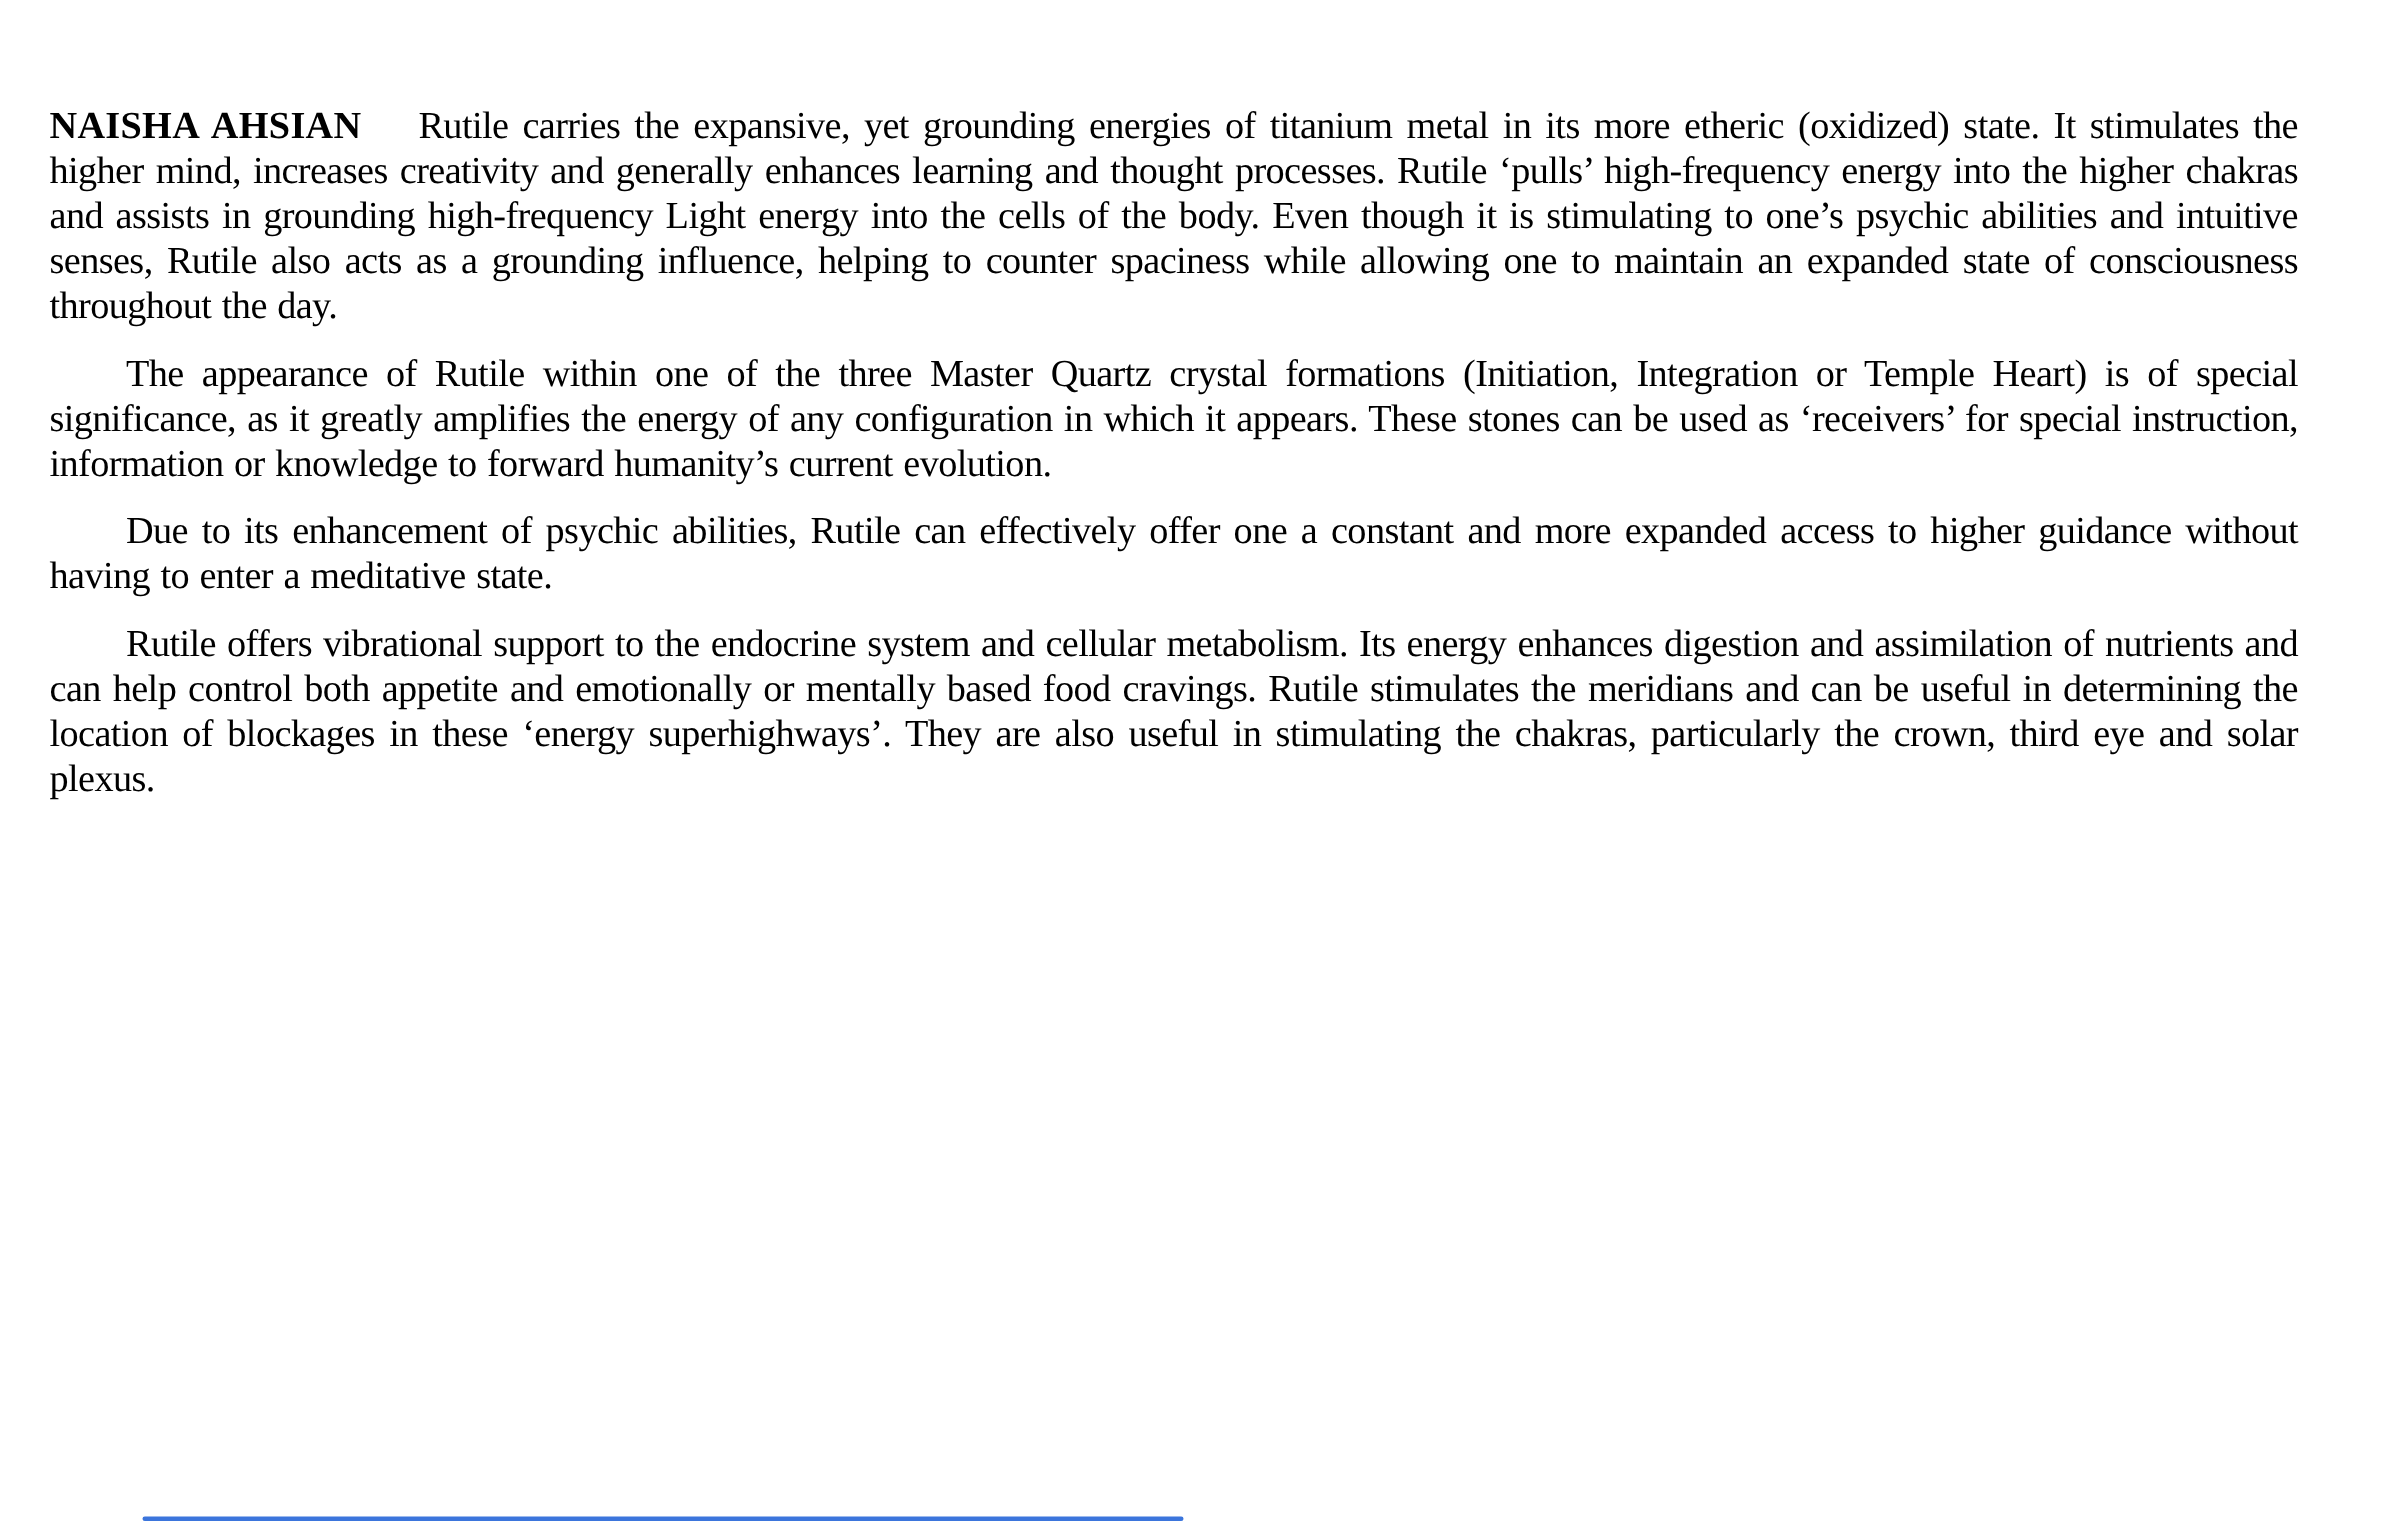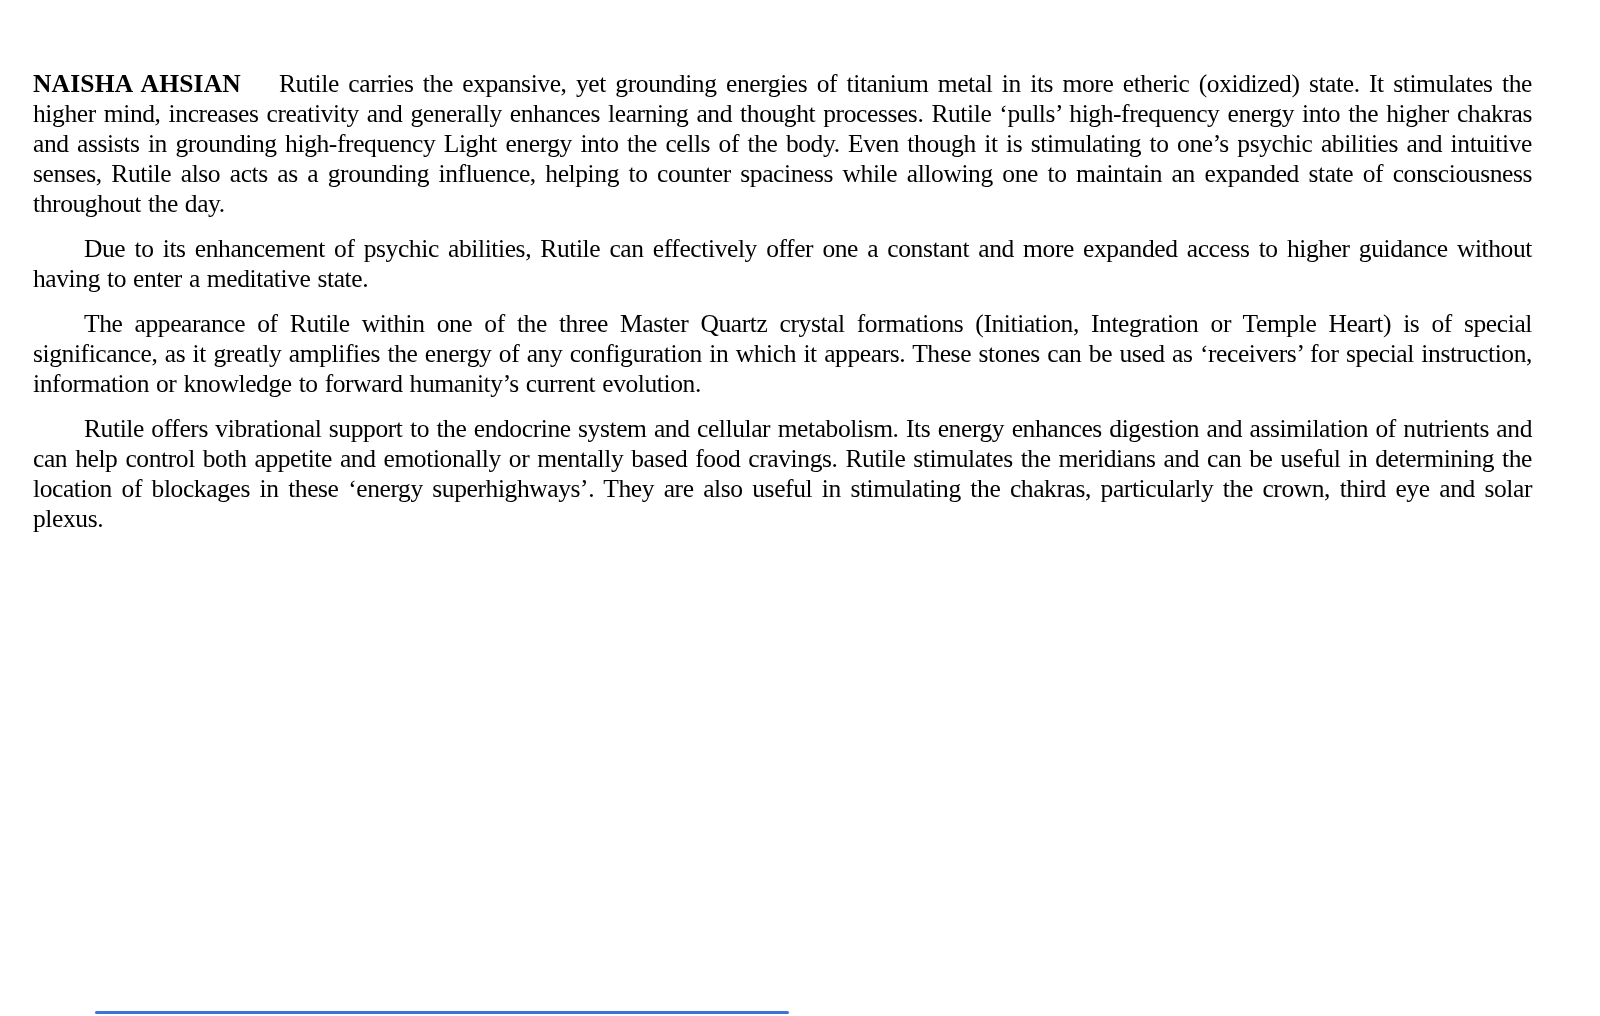--- a/index.html
+++ b/index.html
@@ -55,22 +55,22 @@
   }
 </style>
 </head>
 <body style="background: rgb(255, 255, 255); color: rgb(0, 0, 0);">
 
 <div class="page">
   <div class="content">
 
     <p class="para"><span class="author">NAISHA AHSIAN</span><span>Rutile carries the expansive, yet grounding energies of titanium metal in its more etheric (oxidized) state. It stimulates the higher mind, increases creativity and generally enhances learning and thought processes. Rutile ‘pulls’ high-frequency energy into the higher chakras and assists in grounding high-frequency Light energy into the cells of the body. Even though it is stimulating to one’s psychic abilities and intuitive senses, Rutile also acts as a grounding influence, helping to counter spaciness while allowing one to maintain an expanded state of consciousness throughout the day.</span></p>
 
+    <p class="para indent">The appearance of Rutile within one of the three Master Quartz crystal formations (Initiation, Integration or Temple Heart) is of special significance, as it greatly amplifies the energy of any configuration in which it appears. These stones can be used as ‘receivers’ for special instruction, information or knowledge to forward humanity’s current evolution.</p>
+
     <p class="para indent">Due to its enhancement of psychic abilities, Rutile can effectively offer one a constant and more expanded access to higher guidance without having to enter a meditative state.</p>
-
-    <p class="para indent">The appearance of Rutile within one of the three Master Quartz crystal formations (Initiation, Integration or Temple Heart) is of special significance, as it greatly amplifies the energy of any configuration in which it appears. These stones can be used as ‘receivers’ for special instruction, information or knowledge to forward humanity’s current evolution.</p>
 
     <p class="para indent">Rutile offers vibrational support to the endocrine system and cellular metabolism. Its energy enhances digestion and assimilation of nutrients and can help control both appetite and emotionally or mentally based food cravings. Rutile stimulates the meridians and can be useful in determining the location of blockages in these ‘energy superhighways’. They are also useful in stimulating the chakras, particularly the crown, third eye and solar plexus.</p>
 
   </div>
 
   <div class="bottom-rule" style="background: rgb(59, 117, 220);"></div>
 </div>
 
 </body></html>

